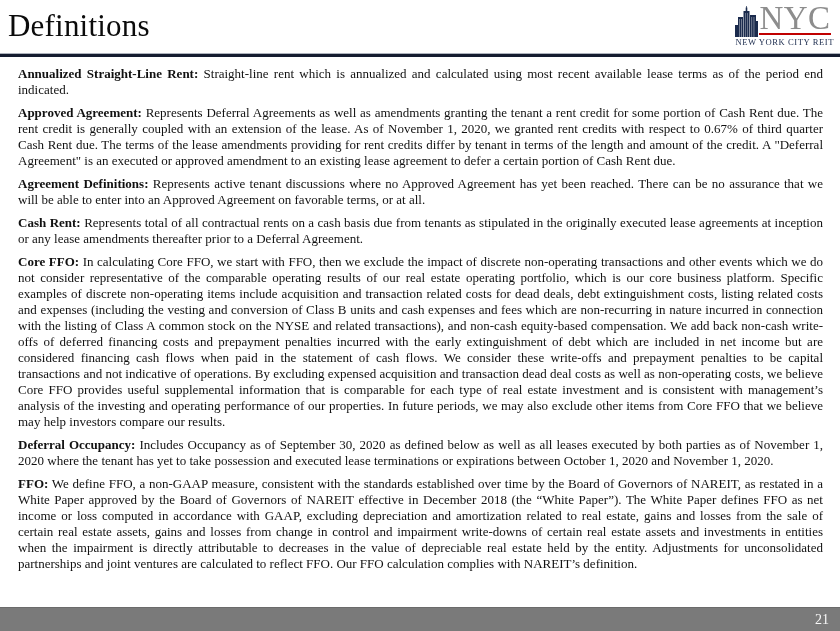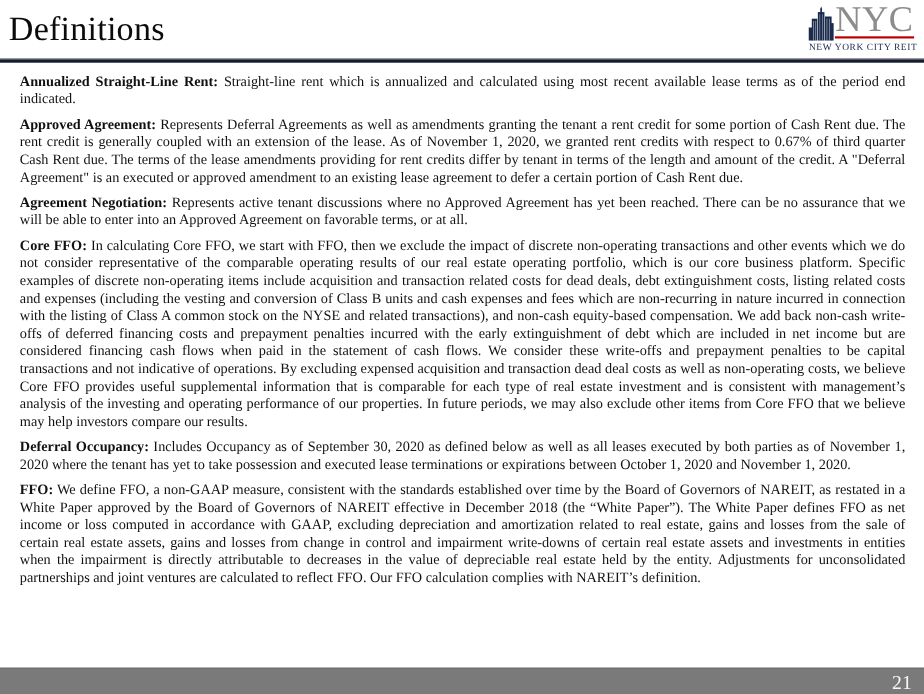--- a/index.html
+++ b/index.html
@@ -104,21 +104,21 @@
     width:100%;
     height:24px;
     background:var(--bar);
     border-top:1px solid #6b6b6b;
   }
   .page-number{
     position:absolute;
     right:11px;
     top:1px;
     font-family:"Liberation Serif", serif;
-    font-size:18px;
+    font-size:14px;
     color:#f7f7f7;
     line-height:22px;
   }
 </style>
 </head>
 <body>
 
 <div class="slide">
 
   <div class="header">
@@ -151,21 +151,22 @@
       </div>
       <div class="logo-subtitle">NEW YORK CITY REIT</div>
     </div>
   </div>
 
   <div class="title-rule"></div>
 
   <div class="content">
       <p class="def"><b>Annualized Straight-Line Rent:</b> Straight-line rent which is annualized and calculated using most recent available lease terms as of the period end indicated.</p>
       <p class="def"><b>Approved Agreement:</b> Represents Deferral Agreements as well as amendments granting the tenant a rent credit for some portion of Cash Rent due. The rent credit is generally coupled with an extension of the lease. As of November 1, 2020, we granted rent credits with respect to 0.67% of third quarter Cash Rent due. The terms of the lease amendments providing for rent credits differ by tenant in terms of the length and amount of the credit. A "Deferral Agreement" is an executed or approved amendment to an existing lease agreement to defer a certain portion of Cash Rent due.</p>
-      <p class="def"><b>Agreement Negotiation:</b> Represents active tenant discussions where no Approved Agreement has yet been reached. There can be no assurance that we will be able to enter into an Approved Agreement on favorable terms, or at all.</p>
+      <p class="def"><b>Agreement Definitions:</b> Represents active tenant discussions where no Approved Agreement has yet been reached. There can be no assurance that we will be able to enter into an Approved Agreement on favorable terms, or at all.</p>
+      <p class="def"><b>Cash Rent:</b> Represents total of all contractual rents on a cash basis due from tenants as stipulated in the originally executed lease agreements at inception or any lease amendments thereafter prior to a Deferral Agreement.</p>
       <p class="def"><b>Core FFO:</b> In calculating Core FFO, we start with FFO, then we exclude the impact of discrete non-operating transactions and other events which we do not consider representative of the comparable operating results of our real estate operating portfolio, which is our core business platform. Specific examples of discrete non-operating items include acquisition and transaction related costs for dead deals, debt extinguishment costs, listing related costs and expenses (including the vesting and conversion of Class B units and cash expenses and fees which are non-recurring in nature incurred in connection with the listing of Class A common stock on the NYSE and related transactions), and non-cash equity-based compensation. We add back non-cash write-offs of deferred financing costs and prepayment penalties incurred with the early extinguishment of debt which are included in net income but are considered financing cash flows when paid in the statement of cash flows. We consider these write-offs and prepayment penalties to be capital transactions and not indicative of operations. By excluding expensed acquisition and transaction dead deal costs as well as non-operating costs, we believe Core FFO provides useful supplemental information that is comparable for each type of real estate investment and is consistent with management’s analysis of the investing and operating performance of our properties. In future periods, we may also exclude other items from Core FFO that we believe may help investors compare our results.</p>
       <p class="def"><b>Deferral Occupancy:</b> Includes Occupancy as of September 30, 2020 as defined below as well as all leases executed by both parties as of November 1, 2020 where the tenant has yet to take possession and executed lease terminations or expirations between October 1, 2020 and November 1, 2020.</p>
       <p class="def"><b>FFO:</b> We define FFO, a non-GAAP measure, consistent with the standards established over time by the Board of Governors of NAREIT, as restated in a White Paper approved by the Board of Governors of NAREIT effective in December 2018 (the “White Paper”). The White Paper defines FFO as net income or loss computed in accordance with GAAP, excluding depreciation and amortization related to real estate, gains and losses from the sale of certain real estate assets, gains and losses from change in control and impairment write-downs of certain real estate assets and investments in entities when the impairment is directly attributable to decreases in the value of depreciable real estate held by the entity. Adjustments for unconsolidated partnerships and joint ventures are calculated to reflect FFO. Our FFO calculation complies with NAREIT’s definition.</p>
     </div>
 
   <div class="page-bar">
     <div class="page-number">21</div>
   </div>
 
 </div>

